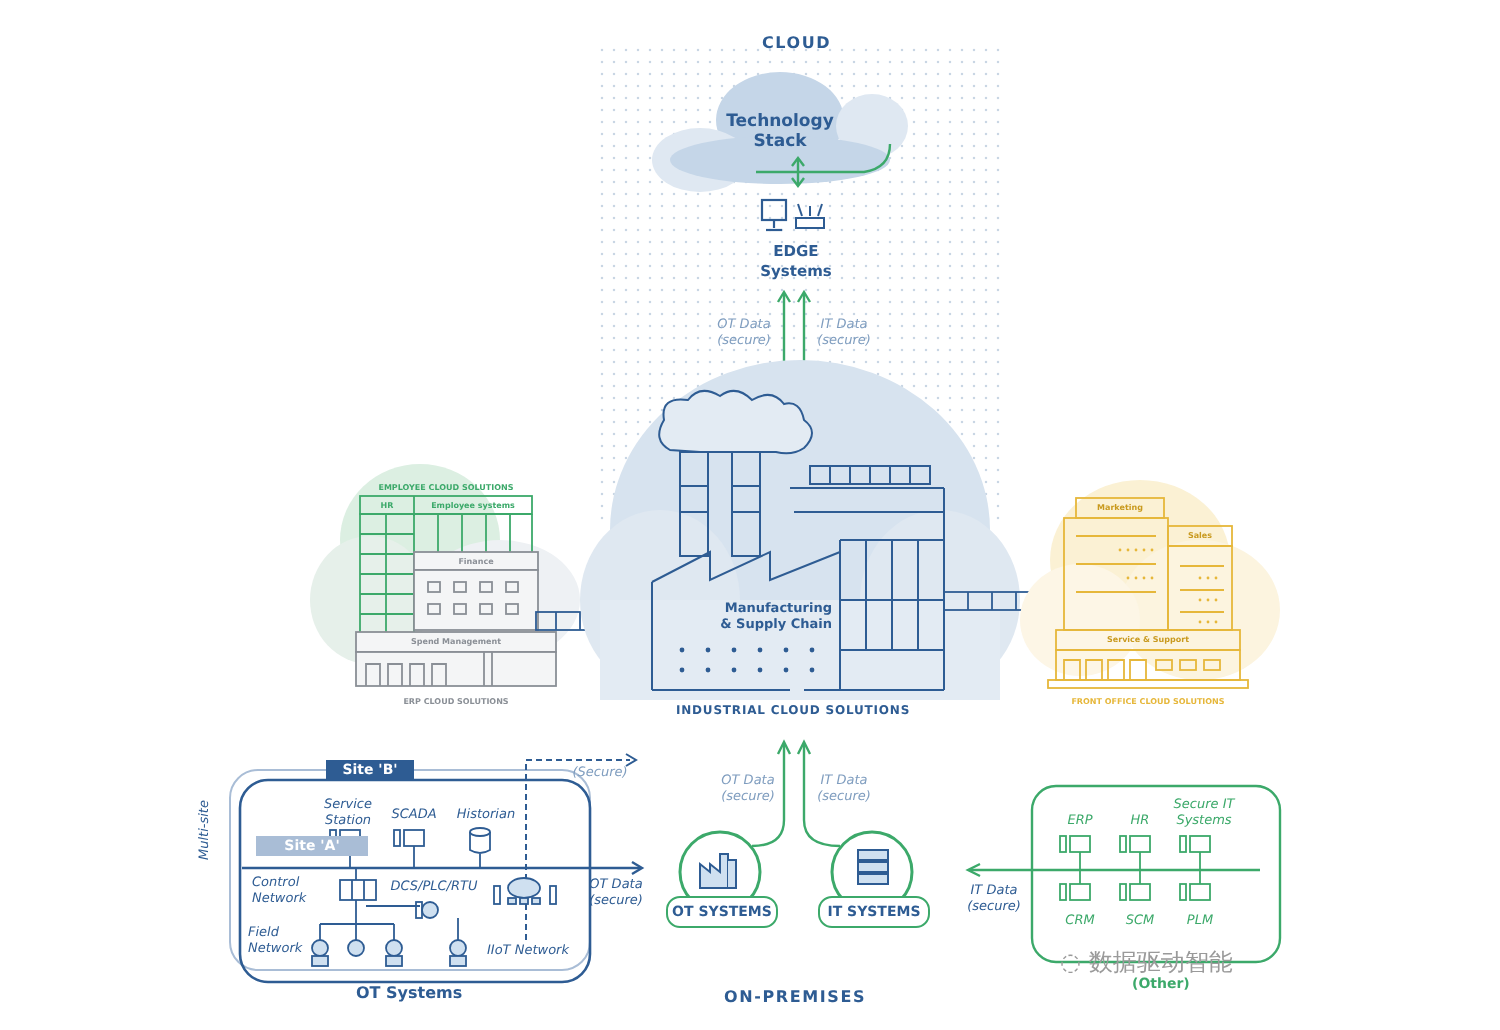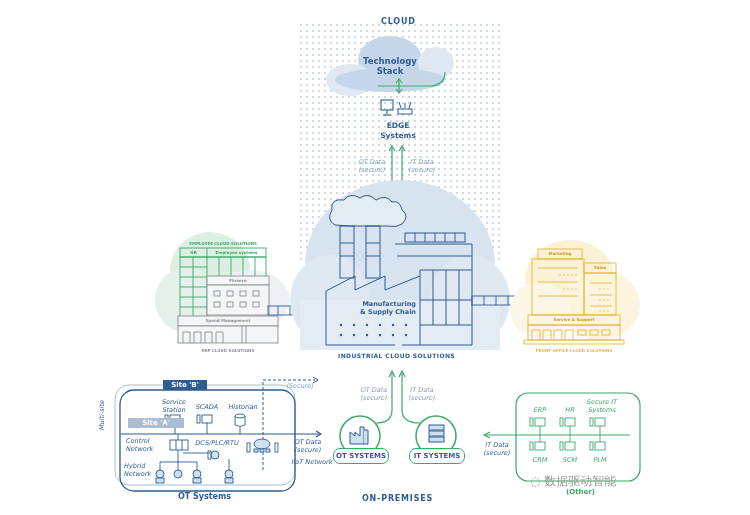--- a/index.html
+++ b/index.html
@@ -364,24 +364,24 @@
   <div>Station</div>
 </div>
 <div class="lbl ital" style="left:194px;top:403px;width:26px;color:#2e5c93;">SCADA</div>
 <div class="lbl ital" style="left:226px;top:403px;width:34px;color:#2e5c93;">Historian</div>
 <div class="lbl ital" style="left:126px;top:437px;width:30px;text-align:left;color:#2e5c93;">
   <div>Control</div>
   <div>Network</div>
 </div>
 <div class="lbl ital" style="left:194px;top:439px;width:46px;color:#2e5c93;">DCS/PLC/RTU</div>
 <div class="lbl ital" style="left:124px;top:462px;width:28px;text-align:left;color:#2e5c93;">
-  <div>Hybrid</div>
+  <div>Field</div>
   <div>Network</div>
 </div>
-<div class="lbl ital" style="left:242px;top:458px;width:44px;color:#2e5c93;margin-left:48px;">IIoT Network</div>
+<div class="lbl ital" style="left:242px;top:471px;width:44px;color:#2e5c93;">IIoT Network</div>
 <div class="lbl blue-t" style="left:178px;top:492px;font-size:8px;">OT Systems</div>
 <div class="lbl ital" style="left:284px;top:382px;width:32px;">(Secure)</div>
 <div class="lbl ital" style="left:290px;top:438px;width:36px;color:#2e5c93;">
   <div>OT Data</div>
   <div>(secure)</div>
 </div>
 
 <div class="lbl ital" style="left:358px;top:386px;width:32px;">
   <div>OT Data</div>
   <div>(secure)</div>

